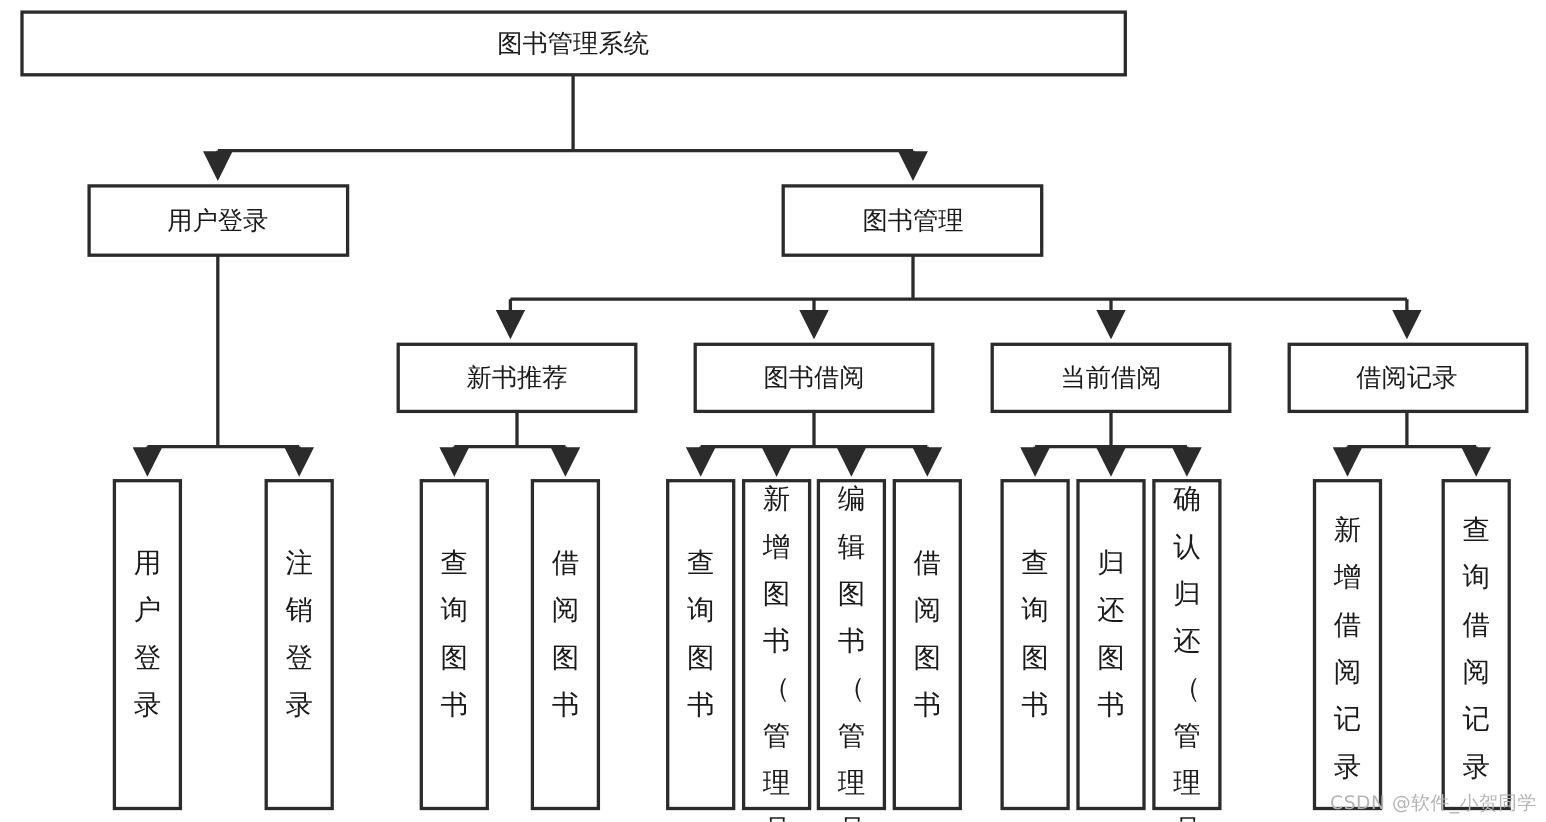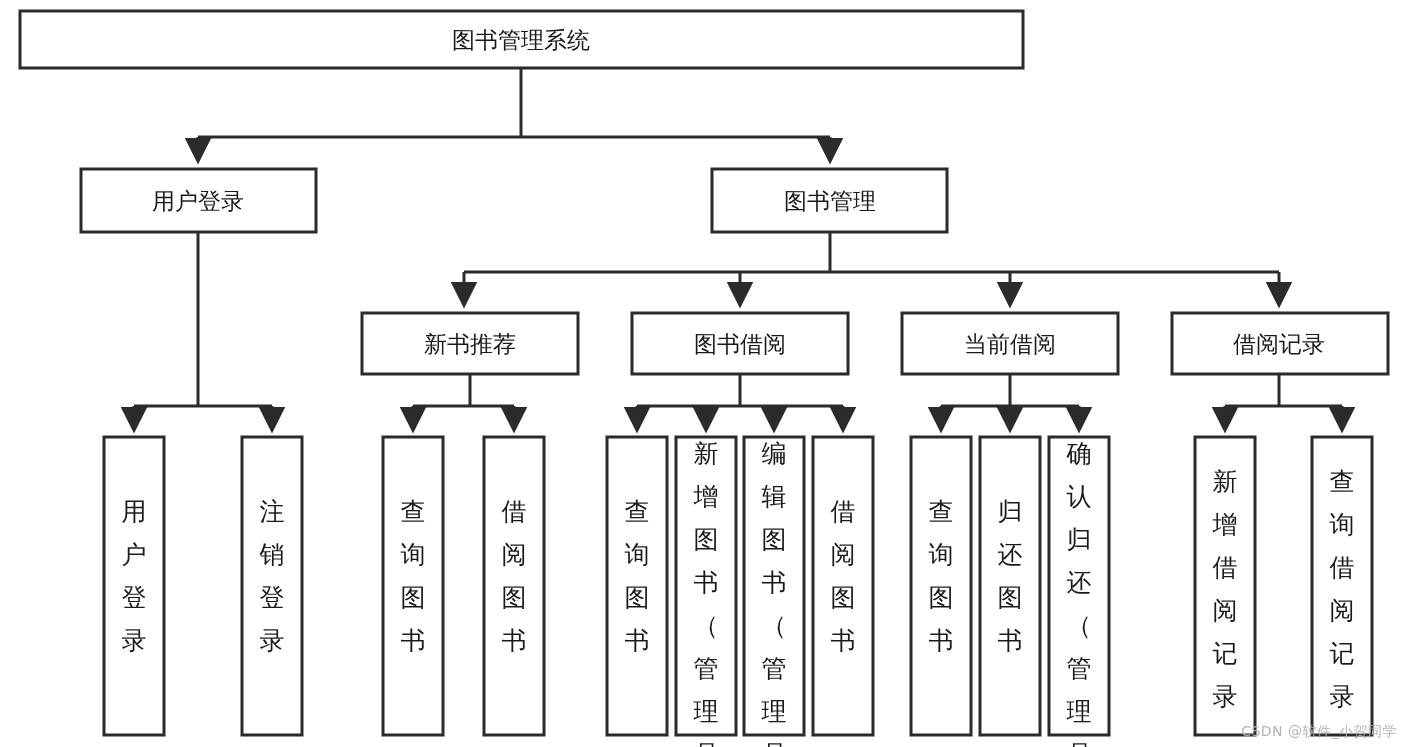--- a/index.html
+++ b/index.html
@@ -46,21 +46,21 @@
   }
   .arrow-head {
     fill: #2b2b2b;
     stroke: none;
   }
   .watermark {
     position: absolute;
     right: 8px;
     bottom: 6px;
     font-family: "DejaVu Sans", "Liberation Sans", sans-serif;
-    font-size: 14px;
+    font-size: 17px;
     color: #b4b4b4;
     white-space: nowrap;
     letter-spacing: 0.5px;
   }
 </style>
 </head>
 <body>
 
 <svg id="canvas" viewBox="0 0 1405 747">
   <defs>

